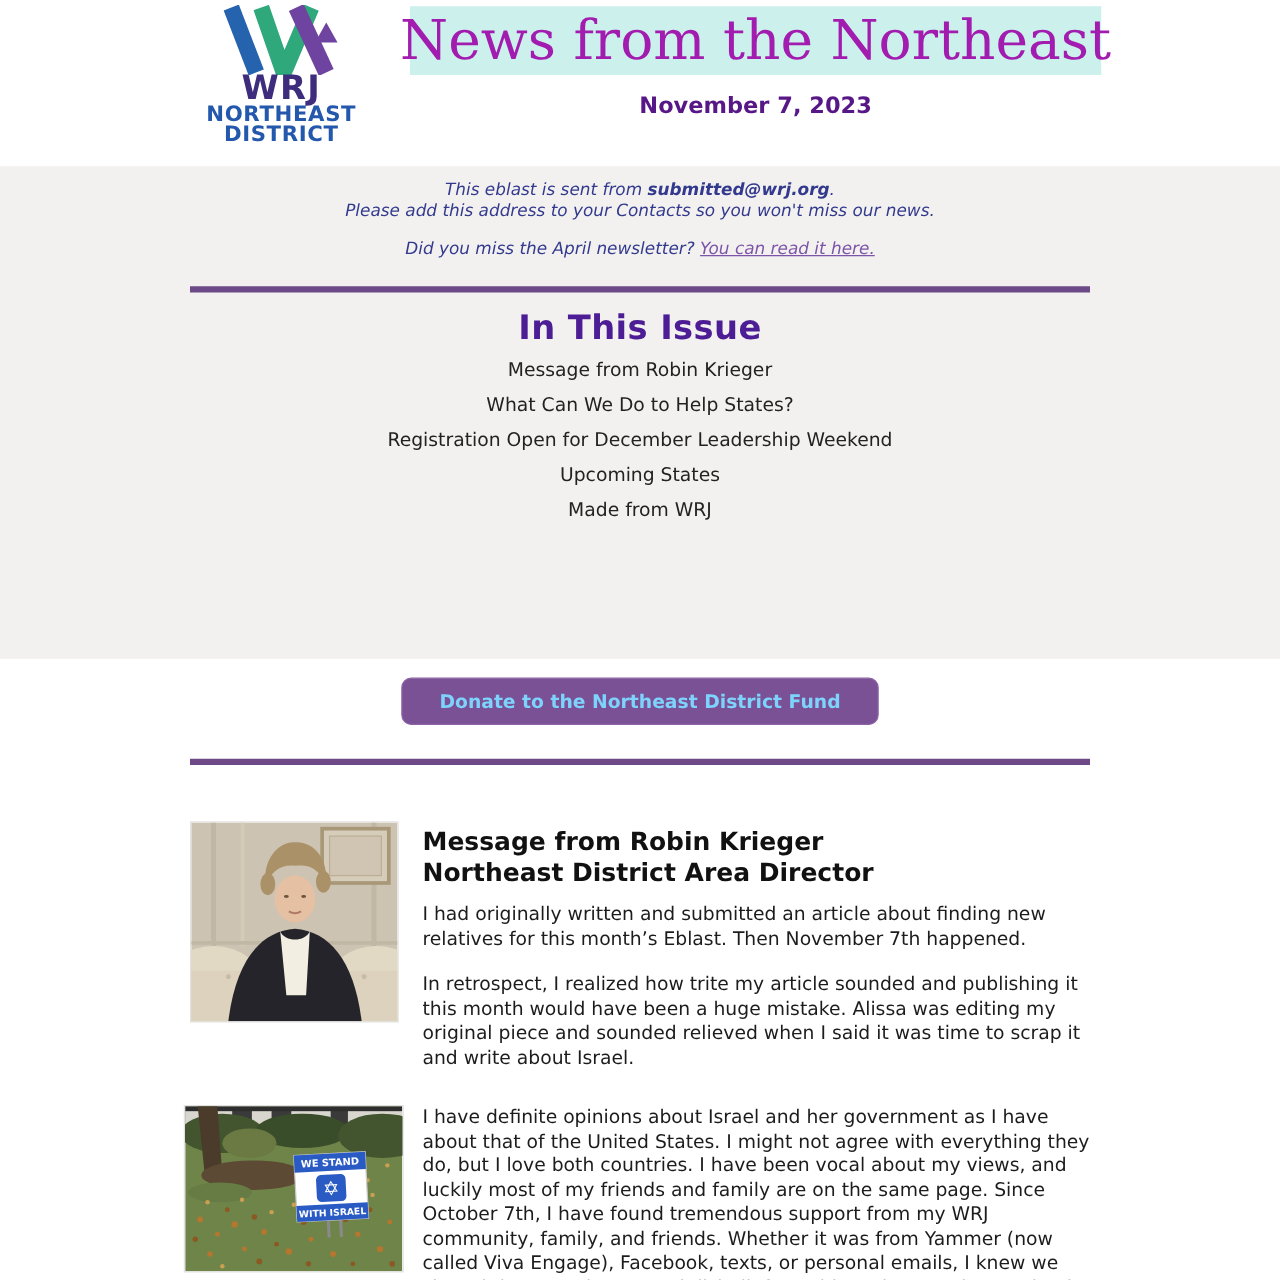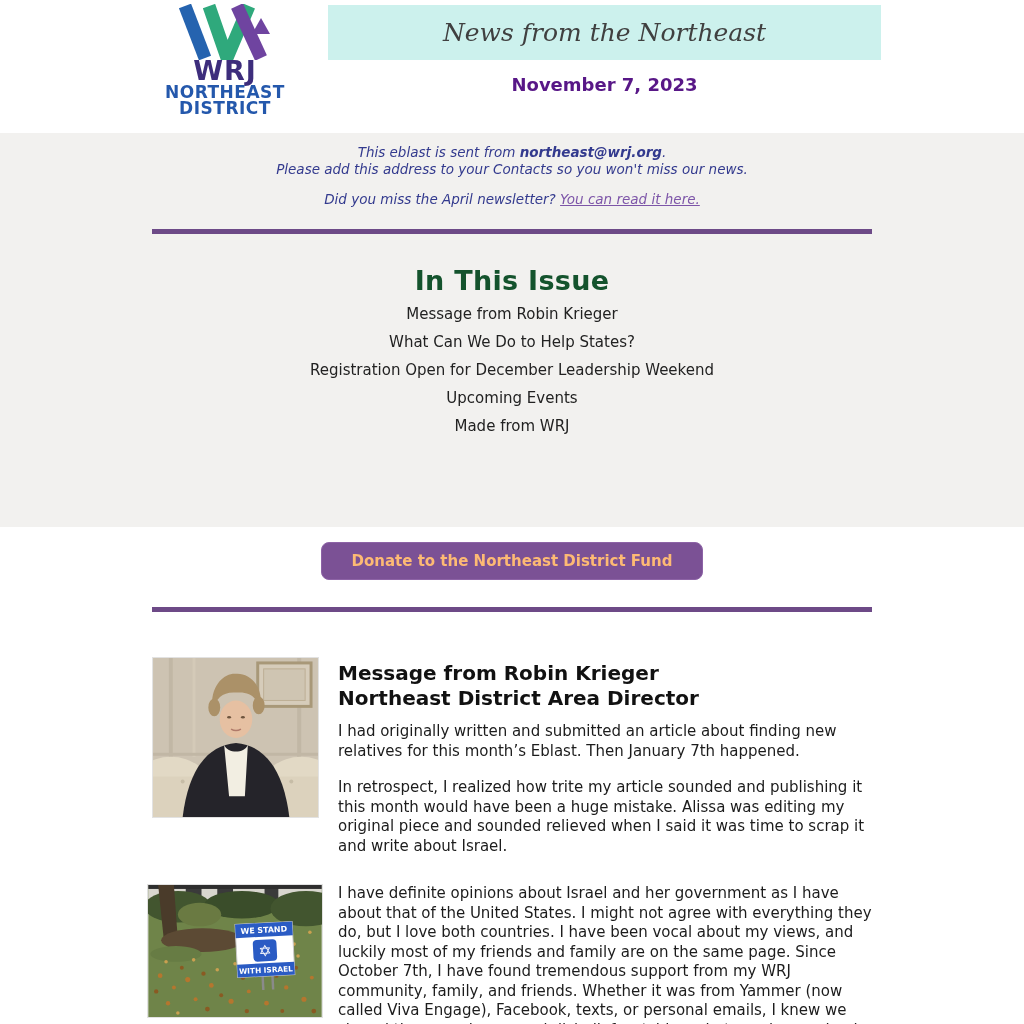--- a/index.html
+++ b/index.html
@@ -13,41 +13,41 @@
   .header { position:absolute; top:0; left:0; width:1024px; height:133px; background:#ffffff; }
   .logo { position:absolute; left:158px; top:4px; width:134px; text-align:center; }
   .logo-mark { display:block; margin:0 auto; }
   .logo-acronym { font-size:27px; font-weight:bold; color:#3d2d7c; letter-spacing:1px; line-height:26px; margin-top:-2px; }
   .logo-region, .logo-unit { font-size:17px; font-weight:bold; color:#2458ac; letter-spacing:0.5px; line-height:16px; }
   .banner {
     position:absolute; left:328px; top:5px; width:553px; height:55px;
     background:#ccf1ed; display:flex; align-items:center; justify-content:center;
   }
   .banner-title {
-    font-family:"DejaVu Serif", serif; font-style:italic;
-    font-size:25px; color:#404040; white-space:nowrap;
+    font-family:"DejaVu Serif", serif; 
+    font-size:44px; color:#a21caf; white-space:nowrap;
   }
   .date { position:absolute; left:328px; top:74px; width:553px; text-align:center;
     font-size:18px; font-weight:bold; color:#581787; }
 
   
   .grayband { position:absolute; top:133px; left:0; width:1024px; height:394px; background:#f2f1ef; text-align:center; }
   .notice { padding-top:11px; font-style:italic; font-size:13.5px; line-height:16.5px; color:#333a8e; }
   .notice a { color:#7d55a8; text-decoration:underline; cursor:pointer; }
   .notice-l3 { margin-top:14px; }
   .divider { width:720px; height:5px; background:#6d4a87; border:none; margin:21px auto 0 auto; }
-  .issue-title { margin-top:31px; font-size:27px; font-weight:bold; color:#14532d; letter-spacing:0.3px; }
+  .issue-title { margin-top:13px; font-size:27px; font-weight:bold; color:#4c1d95; letter-spacing:0.3px; }
   .issue-list { margin-top:9px; }
   .issue-item { font-size:15px; color:#222222; line-height:18px; margin-bottom:10px; white-space:pre-line; }
 
   
   .button-row { position:absolute; top:542px; left:0; width:1024px; text-align:center; }
   .donate-btn {
     display:inline-block; min-width:335px; padding:9px 30px;
-    background:#7b5195; color:#fdba74; font-size:15px; font-weight:bold;
+    background:#7b5195; color:#7dd3fc; font-size:15px; font-weight:bold;
     border:1px solid #8d63a6; border-radius:8px; cursor:pointer;
     font-family:"DejaVu Sans", sans-serif;
   }
   .divider2 { position:absolute; top:607px; left:152px; width:720px; height:5px; background:#6d4a87; border:none; }
 
   
   .article { position:absolute; top:657px; left:152px; width:720px; }
   .row { display:flex; }
   .imgcol { width:186px; flex:0 0 186px; }
   .textcol { flex:1; }
@@ -75,31 +75,31 @@
       <div class="logo-unit">DISTRICT</div>
     </div>
     <div class="banner">
       <span class="banner-title">News from the Northeast</span>
     </div>
     <div class="date">November 7, 2023</div>
   </div>
 
   <div class="grayband">
     <div class="notice">
-      <div><span>This eblast is sent from </span><strong>northeast@wrj.org</strong><span>.</span></div>
+      <div><span>This eblast is sent from </span><strong>submitted@wrj.org</strong><span>.</span></div>
       <div>Please add this address to your Contacts so you won't miss our news.</div>
       <div class="notice-l3"><span>Did you miss the April newsletter? </span><a>You can read it here.</a></div>
     </div>
     <div class="divider"></div>
     <div class="issue-title">In This Issue</div>
     <div class="issue-list">
       <div class="issue-item">Message from Robin Krieger</div>
       <div class="issue-item">What Can We Do to Help States?</div>
       <div class="issue-item">Registration Open for December Leadership Weekend</div>
-      <div class="issue-item">Upcoming Events</div>
+      <div class="issue-item">Upcoming States</div>
       <div class="issue-item">Made from WRJ</div>
     </div>
   </div>
 
   <div class="button-row">
     <button class="donate-btn">Donate to the Northeast District Fund</button>
   </div>
   <div class="divider2"></div>
 
   <div class="article">
@@ -125,21 +125,21 @@
           <path d="M60 54 C57 28 72 15 84 16 C98 15 112 28 109 52 C104 38 97 34 84 35 C71 34 64 40 60 54 Z" fill="#ab9168"></path>
           <ellipse cx="62" cy="50" rx="6" ry="9" fill="#ab9168"></ellipse>
           <ellipse cx="107" cy="48" rx="6" ry="9" fill="#ab9168"></ellipse>
           <ellipse cx="77" cy="60" rx="2" ry="1.2" fill="#6e543e"></ellipse>
           <ellipse cx="91" cy="60" rx="2" ry="1.2" fill="#6e543e"></ellipse>
           <path d="M79 72 Q84 75 89 72" stroke="#b07a6a" stroke-width="1.5" fill="none"></path>
         </svg>
       </div>
       <div class="textcol">
         <h2><span>Message from Robin Krieger</span><br><span>Northeast District Area Director</span></h2>
-        <p>I had originally written and submitted an article about finding new relatives for this month’s Eblast. Then January 7th happened.</p>
+        <p>I had originally written and submitted an article about finding new relatives for this month’s Eblast. Then November 7th happened.</p>
         <p>In retrospect, I realized how trite my article sounded and publishing it this month would have been a huge mistake. Alissa was editing my original piece and sounded relieved when I said it was time to scrap it and write about Israel.</p>
       </div>
     </div>
     <div class="row row2">
       <div class="imgcol">
 
         <svg class="photo photo2" width="176" height="134" viewBox="0 0 176 134">
           <rect width="176" height="134" fill="#6f8449"></rect>
           <rect x="0" y="0" width="176" height="22" fill="#d8d6ce"></rect>
           <rect x="38" y="2" width="16" height="14" fill="#3a3a3a"></rect>

